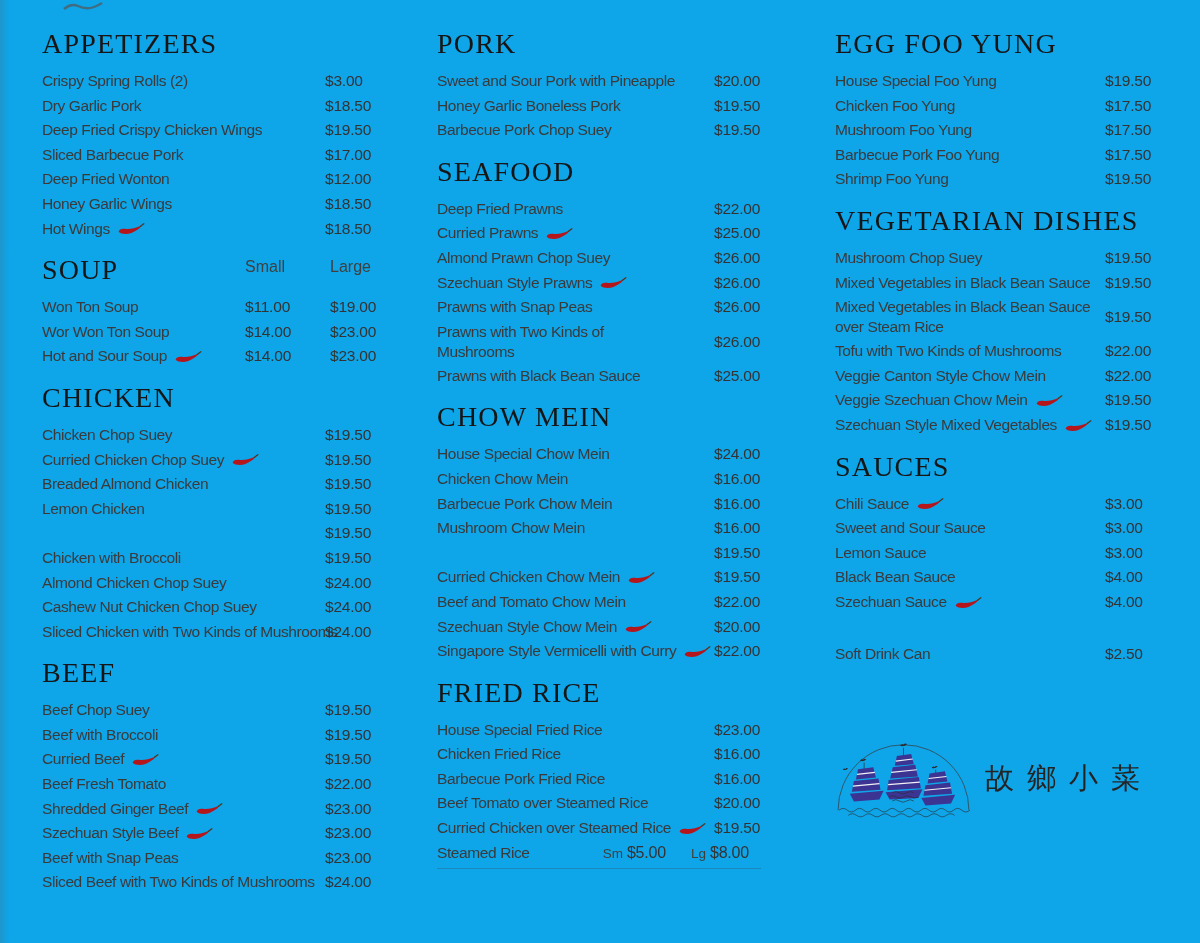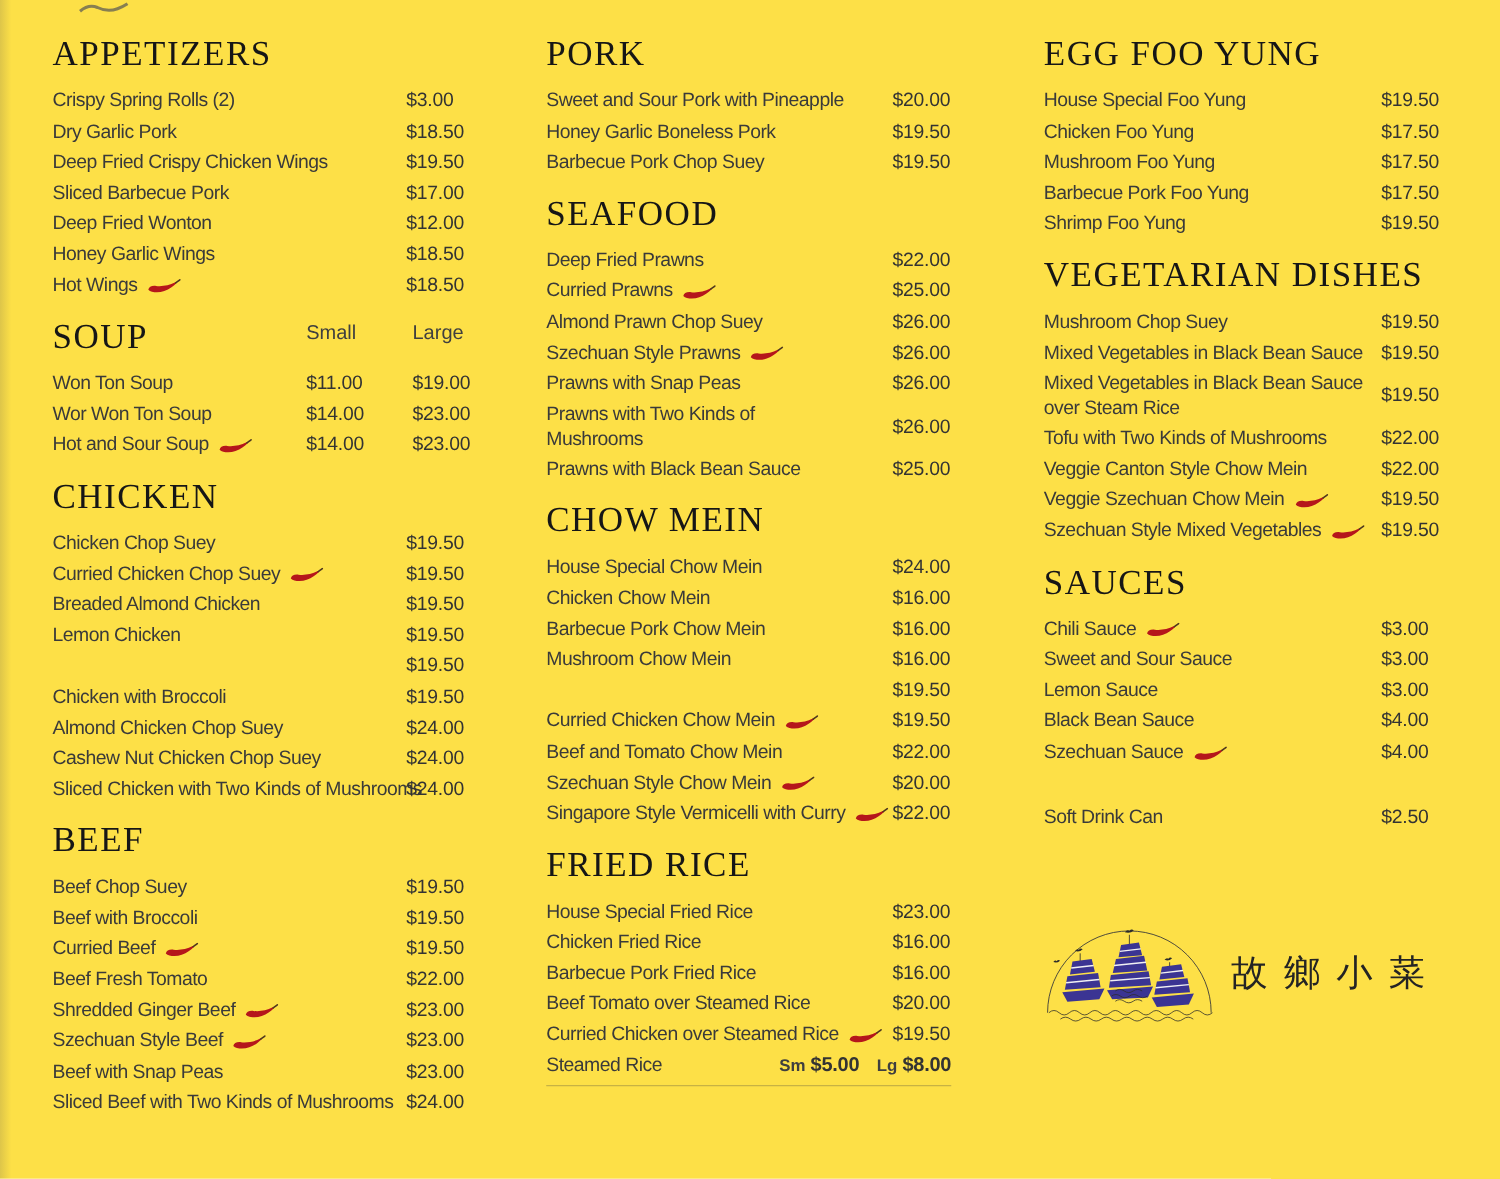--- a/index.html
+++ b/index.html
@@ -1,18 +1,18 @@
 <!DOCTYPE html>
 <html><head>
 <meta charset="utf-8">
 <style>
   html,body{margin:0;padding:0;}
   .page{
     position:relative; width:1200px; height:943px; overflow:hidden;
-    background:#fde047;
+    background:#0ea5e9;
     font-family:"Liberation Sans", sans-serif;
   }
   .edge-shade{
     position:absolute; left:0; top:0; bottom:0; width:9px;
     background:linear-gradient(to right, rgba(95,90,82,.20), rgba(95,90,82,0));
   }
   .smudge{ position:absolute; left:62px; top:1px; }
 
   .col{ position:absolute; }
   #col1{ left:42px;  top:28px; width:336px; --px:283px; }
@@ -46,21 +46,21 @@
   .row.two .price{ top:50%; transform:translateY(-50%); line-height:normal; }
 
   .pep{ margin-left:7px; display:inline-flex; flex:none; position:relative; top:1px; }
 
   .price{
     position:absolute; left:var(--px); top:0; line-height:inherit;
     letter-spacing:-0.2px; color:#333;
   }
   .price.sp{ left:203px; } .price.lp{ left:288px; }
 
-  .sizes{ position:absolute; right:0; top:0; display:flex; gap:14px; line-height:inherit;font-weight:bold; }
+  .sizes{ position:absolute; right:12px; top:0; display:flex; gap:25px; line-height:inherit; }
   .sizes .pair{ display:inline-flex; align-items:baseline; }
   .sizes .lbl{ font-size:13.5px; color:#3f3f3f; margin-right:4px; }
   .sizes .val{ font-size:16px; color:#333; letter-spacing:-0.2px; }
 
   .rule{ height:1px; background:rgba(60,60,60,.28); margin-top:3px; }
 
   .logo{ margin-top:34px; display:flex; flex-direction:row; align-items:center; }
   .logo-cjk{
     margin-top:0px; font-family:"DejaVu Serif", serif;
     font-size:29px; letter-spacing:13px; padding-left:13px; color:#242424;

